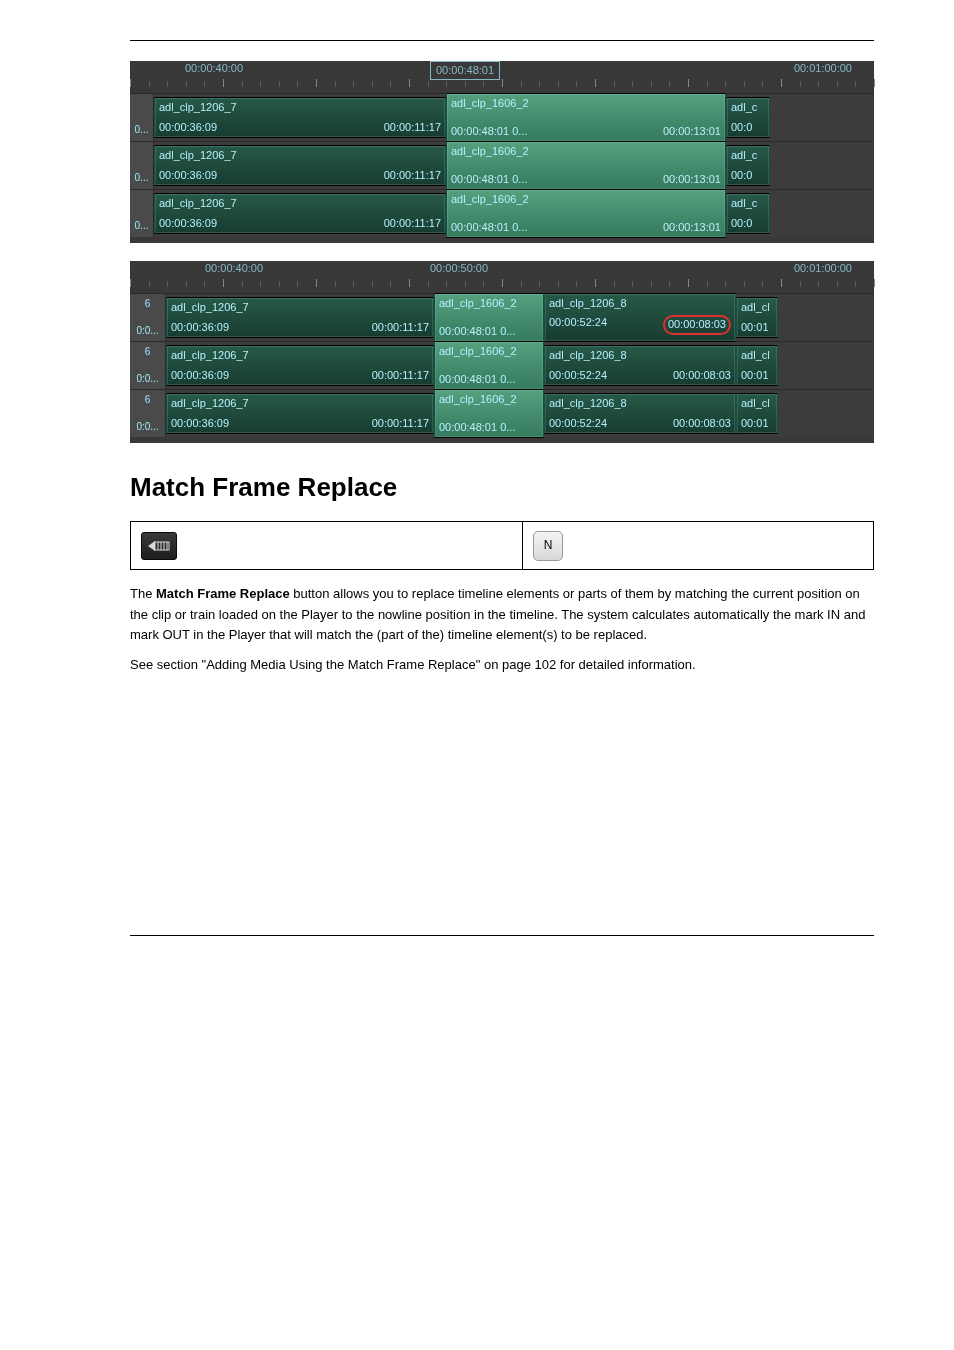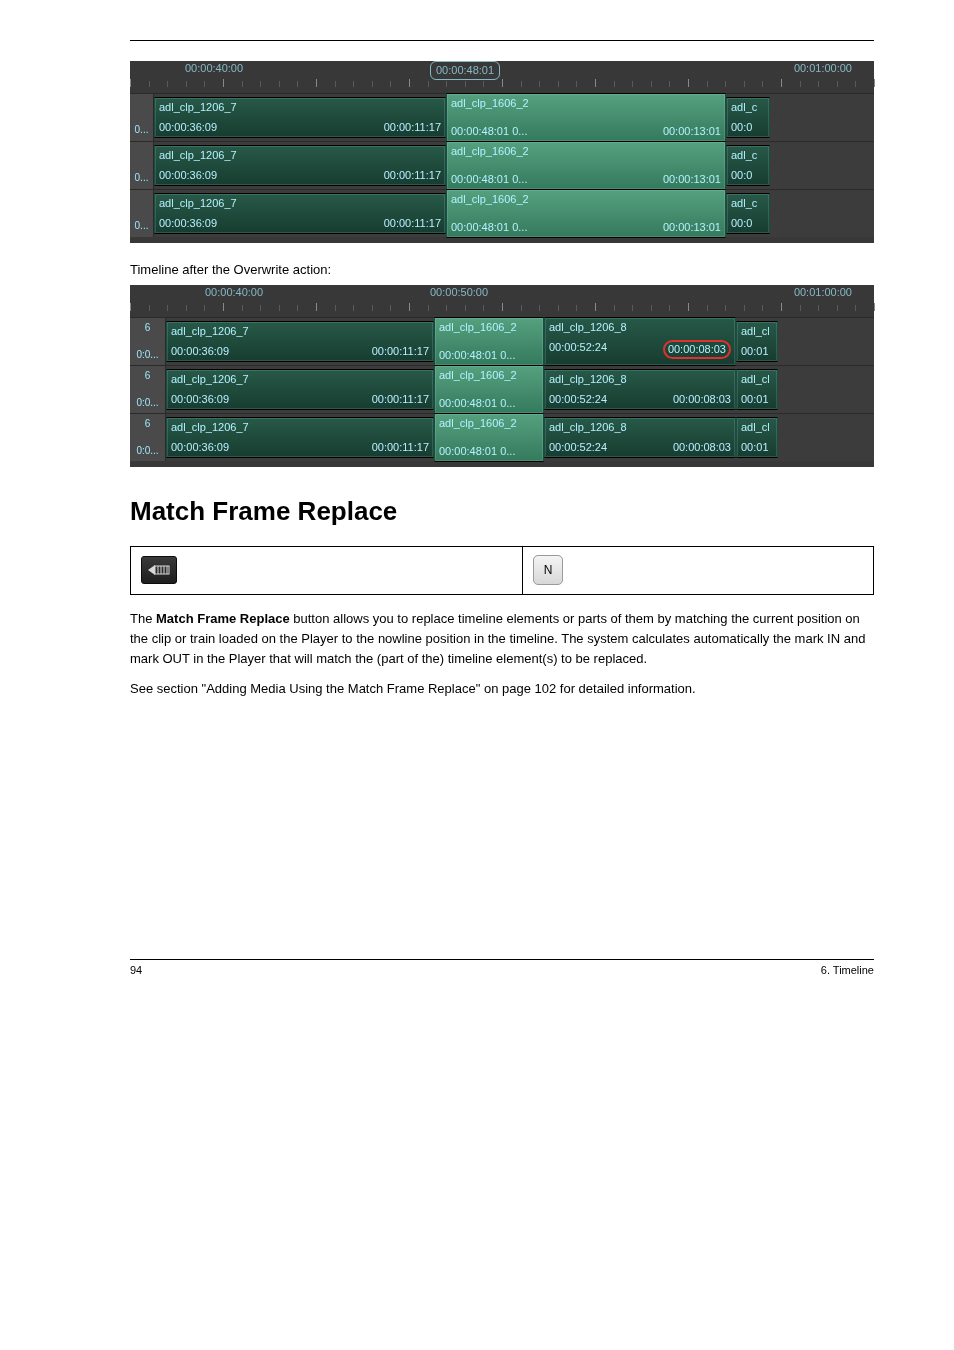--- a/index.html
+++ b/index.html
@@ -47,21 +47,21 @@
   .tl-ruler .tick-label {
     position: absolute;
     top: 0px;
     color: #87b8c6;
     font-size: 11px;
   }
   .tl-ruler .nowline-box {
     position: absolute;
     top: 0;
     border: 1px solid #87b8c6;
-    border-radius: 6px;
+    border-radius: 0;
     padding: 1px 5px;
     color: #87b8c6;
     background: transparent;
   }
   .tl-ruler .tick-row {
     position: absolute;
     bottom: 0;
     left: 0;
     right: 0;
     height: 8px;
@@ -366,21 +366,20 @@
               <div class="row">
                 <span>00:0</span>
                 <span></span>
               </div>
             </div>
           </div>
         </div>
       </div>
   </div>
 
-  <p class="between-text">Timeline after the Overwrite action:</p>
 
   <div class="timeline-img">
     <div class="tl-wrap" id="tl2">
         <div class="tl-ruler">
           <span class="tick-label" style="left:75px">00:00:40:00</span>
           <span class="tick-label" style="left:300px">00:00:50:00</span>
           <span class="tick-label" style="right:22px">00:01:00:00</span>
           <div class="tick-row">
             <div class="tick tall" style="left: 0%;"></div>
             <div class="tick" style="left: 2.5%;"></div>
@@ -586,17 +585,13 @@
     </tr>
   </tbody>
     </table>
 
   <p class="body">
     <span>The </span><b>Match Frame Replace</b><span> button allows you to replace timeline elements or parts of them by matching the current position on the clip or train loaded on the Player to the nowline position in the timeline. The system calculates automatically the mark IN and mark OUT in the Player that will match the (part of the) timeline element(s) to be replaced.</span>
   </p>
   <p class="body">See section "Adding Media Using the Match Frame Replace" on page 102 for detailed information.</p>
 
   <hr class="footer-rule">
-  <div class="footer-row">
-    <span>94</span>
-    <span>6. Timeline</span>
-  </div>
 </div>
 
 </body></html>

